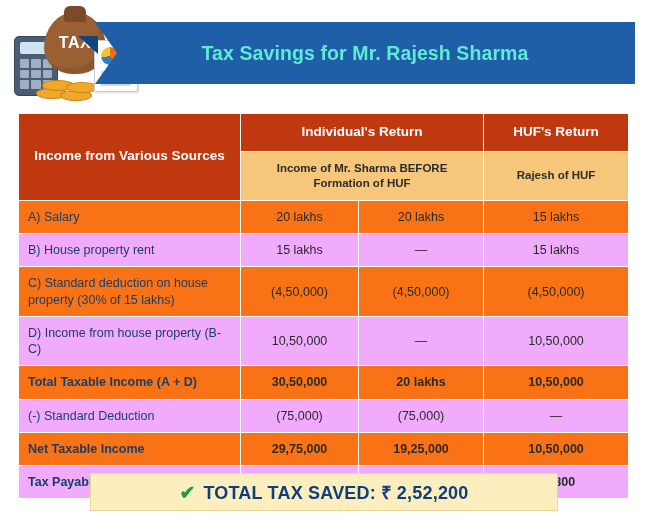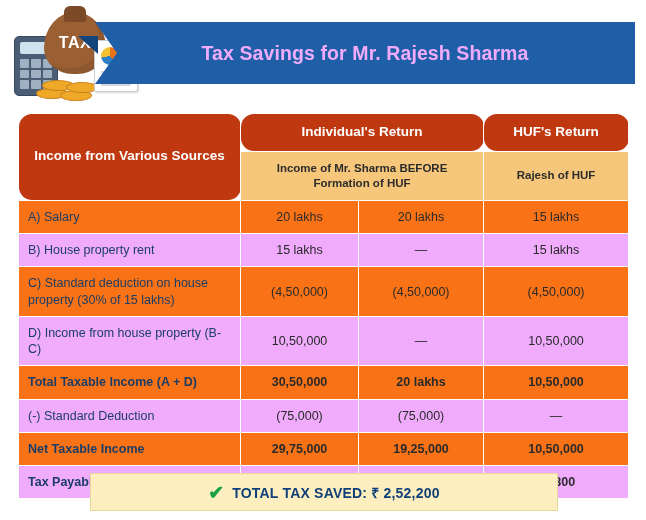--- a/index.html
+++ b/index.html
@@ -37,21 +37,21 @@
   .ribbon-fold-left {
     position: absolute;
     left: 78px;
     top: 36px;
     width: 20px;
     height: 18px;
     background: #14447c;
     clip-path: polygon(0 0, 100% 0, 100% 100%);
   }
   .ribbon-title {
-    color: #f0abfc;
+    color: #5eead4;
     font-size: 19.5px;
     font-weight: bold;
     line-height: 1.18;
     text-align: center;
     letter-spacing: 0.1px;
   }
   .ribbon-title.line2 {
     font-size: 19.5px;
   }
 
@@ -181,21 +181,20 @@
     padding: 0;
   }
   .hdr-main {
     background: #c0380f;
     color: #ffffff;
     font-weight: bold;
     font-size: 13.5px;
     text-align: center;
     padding: 10px 6px;
     line-height: 1.25;
-    border-radius: 13px;
   }
   .hdr-sub {
     background: #f6c77a;
     color: #2c2c2c;
     font-weight: bold;
     font-size: 11.5px;
     text-align: center;
     padding: 9px 8px;
     line-height: 1.3;
   }
@@ -241,21 +240,21 @@
   }
   .check {
     color: #18a043;
     font-size: 19px;
     font-weight: bold;
     line-height: 1;
   }
   .footer-text {
     color: #0f3f78;
     font-weight: bold;
-    font-size: 14px;
+    font-size: 18px;
     letter-spacing: 0.2px;
   }
   .bottom-strip {
     position: absolute;
     left: 0;
     top: 516px;
     width: 646px;
     height: 4px;
     background: #ffffff;
   }

